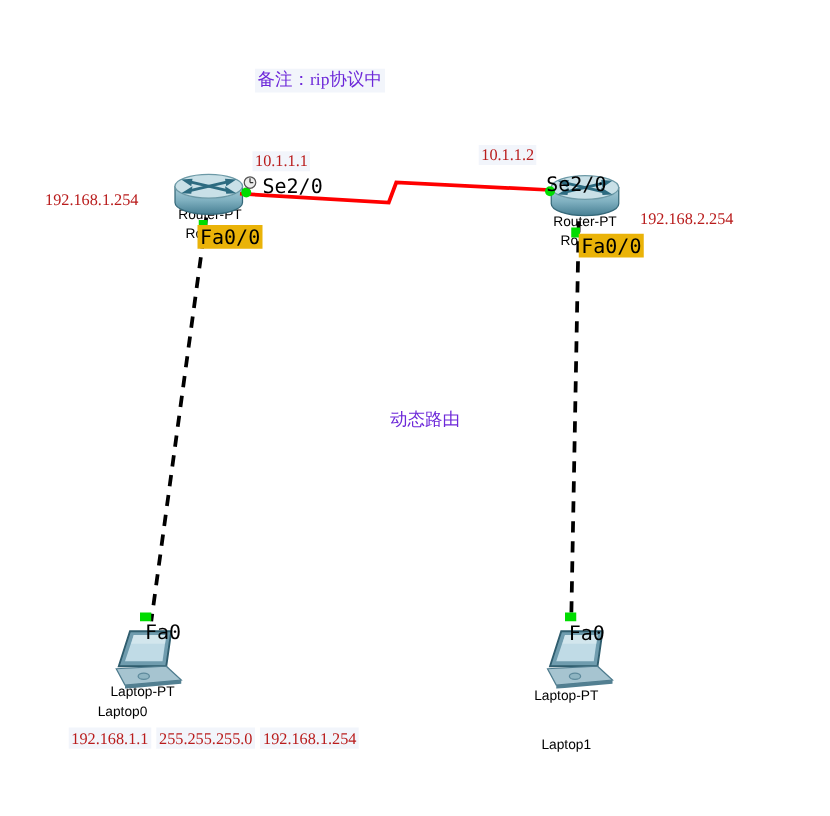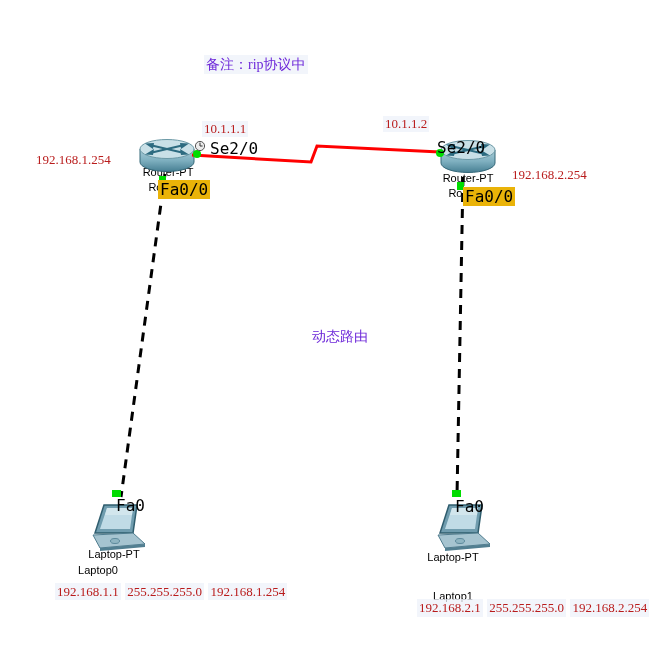--- a/index.html
+++ b/index.html
@@ -34,25 +34,20 @@
   <div class="abs z3 mono note-bg" style="left:202px;top:121px;" data-interactable="true">10.1.1.1</div>
   <div class="abs z3 mono note-bg" style="left:383px;top:116px;" data-interactable="true">10.1.1.2</div>
   <div class="abs z3 mono" style="left:512px;top:167px;" data-interactable="true">192.168.2.254</div>
 
   <div class="abs z3" style="left:55px;top:582px;" data-interactable="true">
     <div class="mono note-bg" style="line-height:17px;text-align:center;" data-interactable="false">192.168.1.1</div>
     <div class="mono note-bg" style="line-height:17px;" data-interactable="false">255.255.255.0</div>
     <div class="mono note-bg" style="line-height:17px;" data-interactable="false">192.168.1.254</div>
   </div>
 
-  <div class="abs z3" style="left:417px;top:598px;" data-interactable="true">
-    <div class="mono note-bg" style="line-height:17.5px;" data-interactable="false">192.168.2.1</div>
-    <div class="mono note-bg" style="line-height:17.5px;" data-interactable="false">255.255.255.0</div>
-    <div class="mono note-bg" style="line-height:17.5px;" data-interactable="false">192.168.2.254</div>
-  </div>
 
   <div class="abs z1 devlabel" style="left:128px;top:166px;width:80px;" data-interactable="false">Router-PT</div>
   <div class="abs z1 devlabel" style="left:128px;top:181px;width:80px;" data-interactable="false">Router0</div>
 
   <div class="abs z1 devlabel" style="left:428px;top:172px;width:80px;" data-interactable="false">Router-PT</div>
   <div class="abs z1 devlabel" style="left:428px;top:187px;width:80px;" data-interactable="false">Router1</div>
 
   <div class="abs z1 devlabel" style="left:64px;top:548px;width:100px;" data-interactable="false">Laptop-PT</div>
   <div class="abs z1 devlabel" style="left:48px;top:564px;width:100px;" data-interactable="false">Laptop0</div>
 

